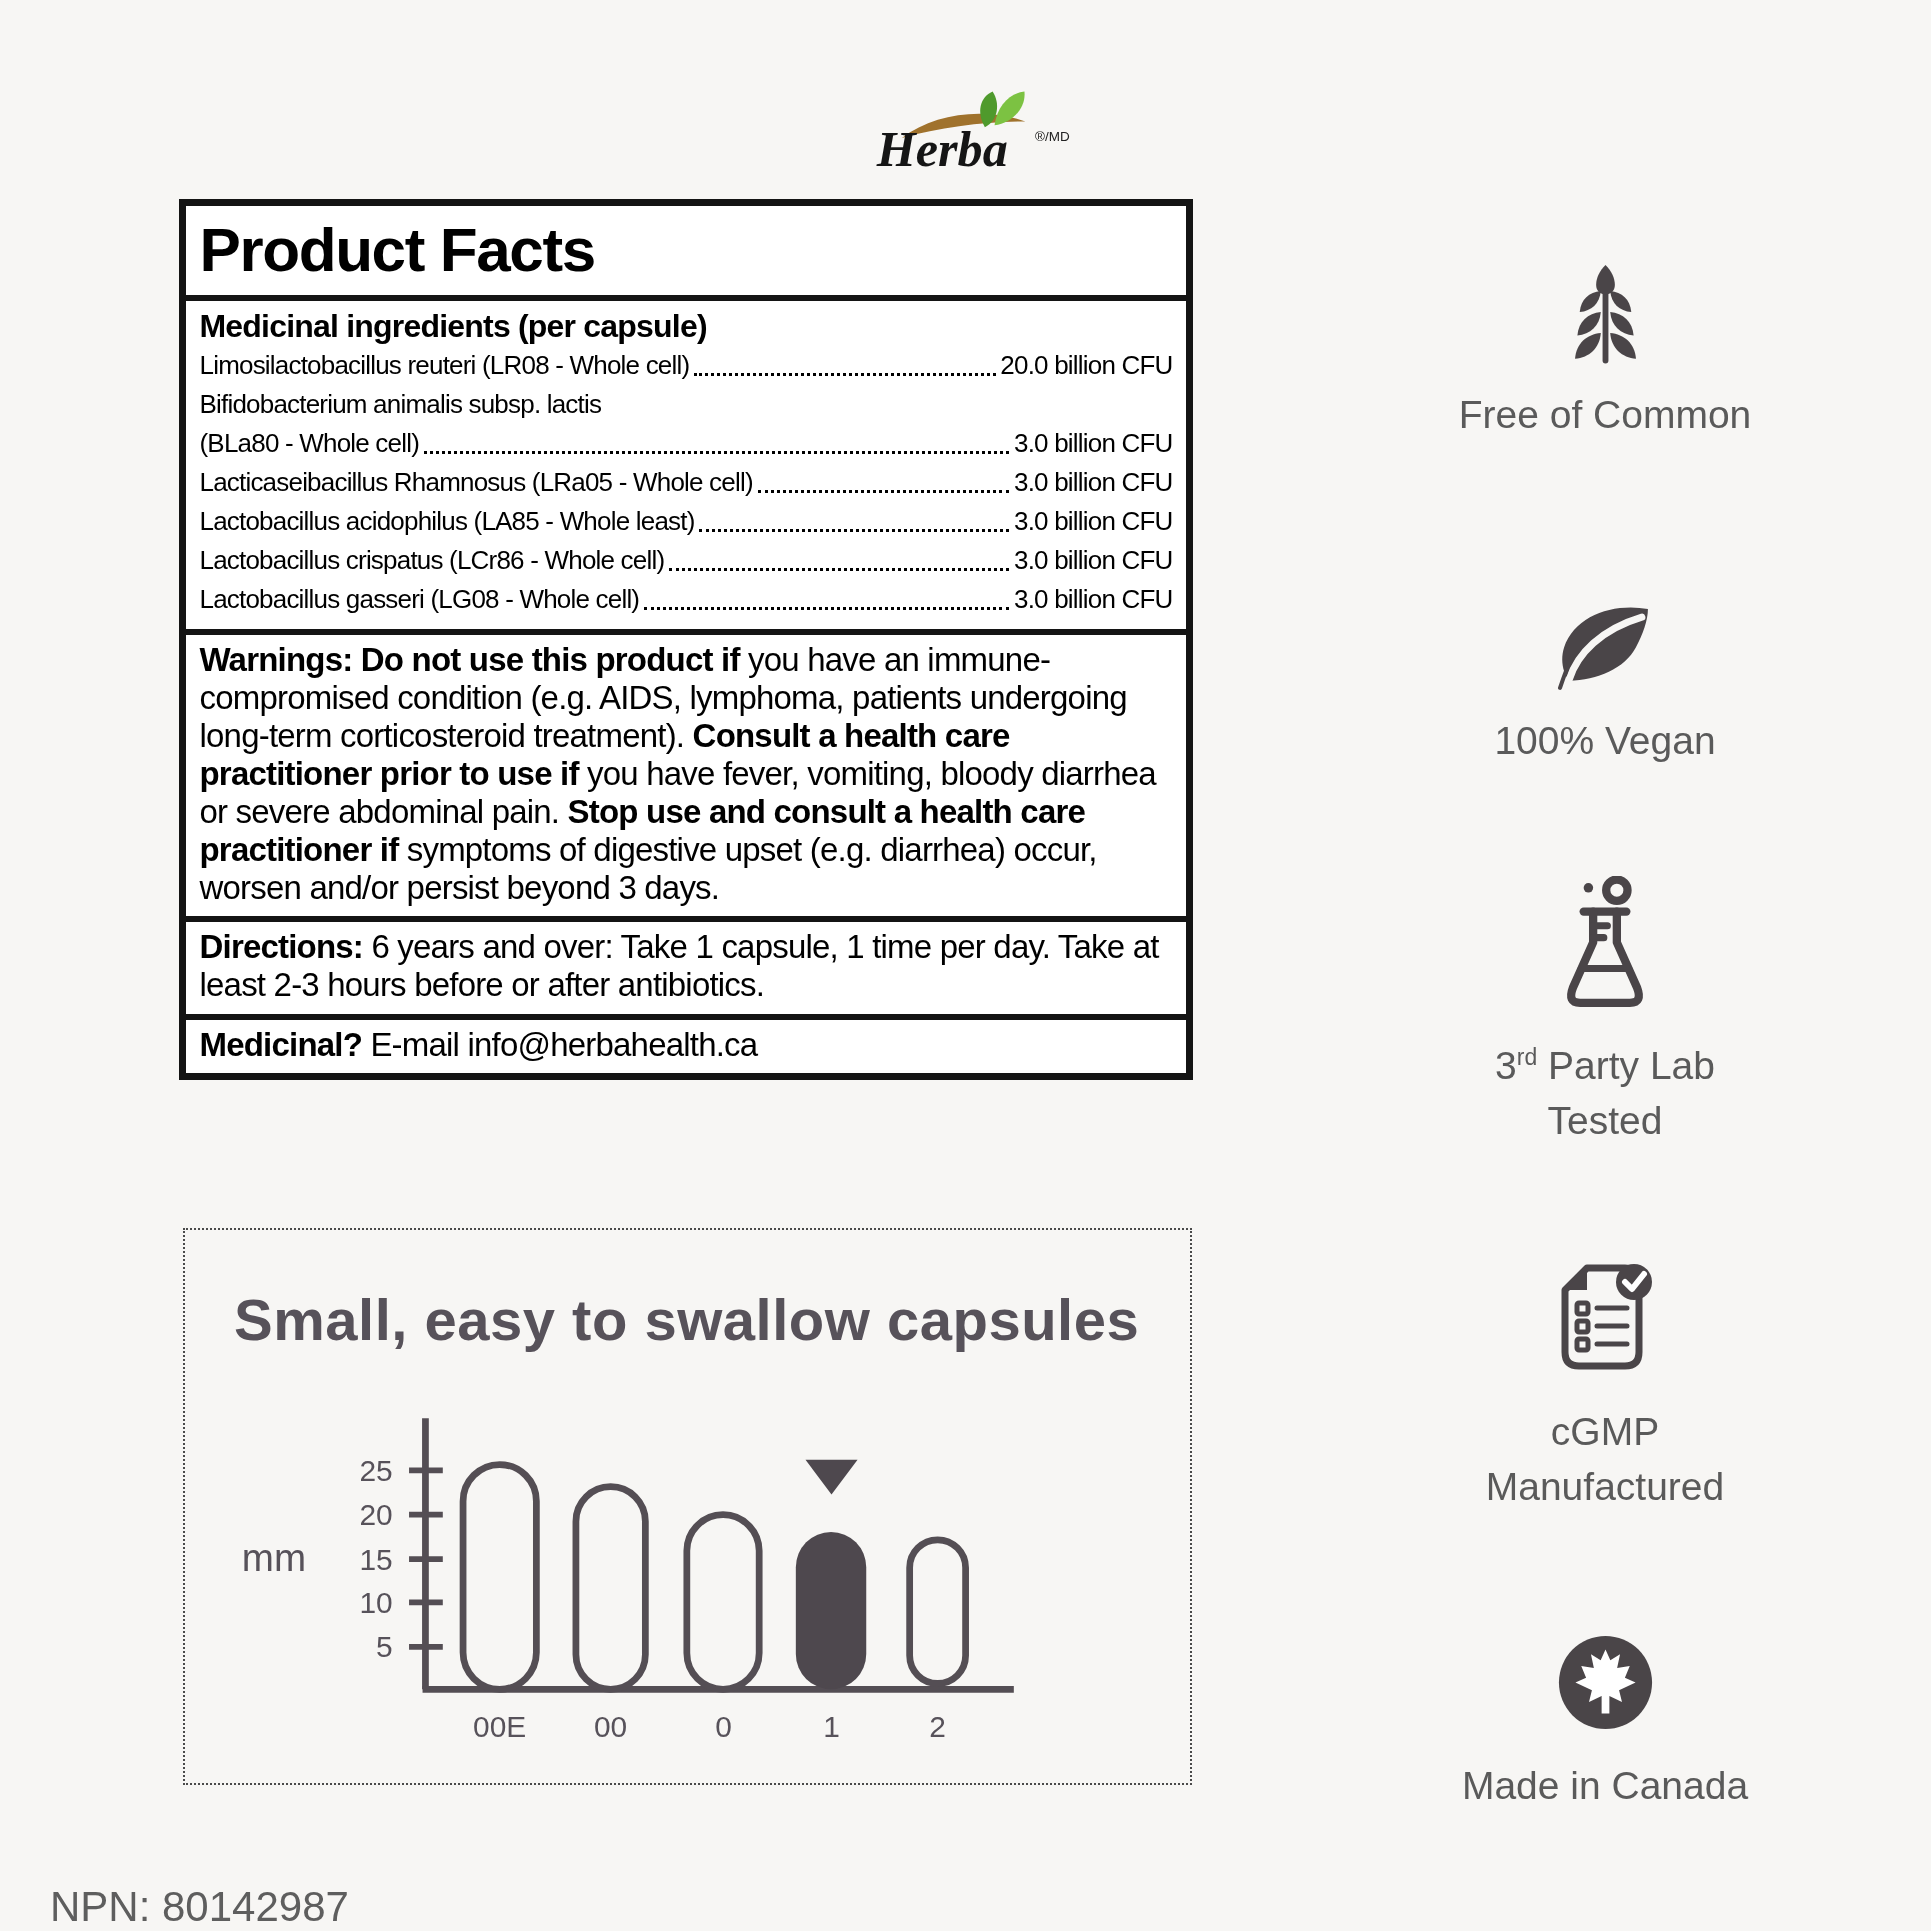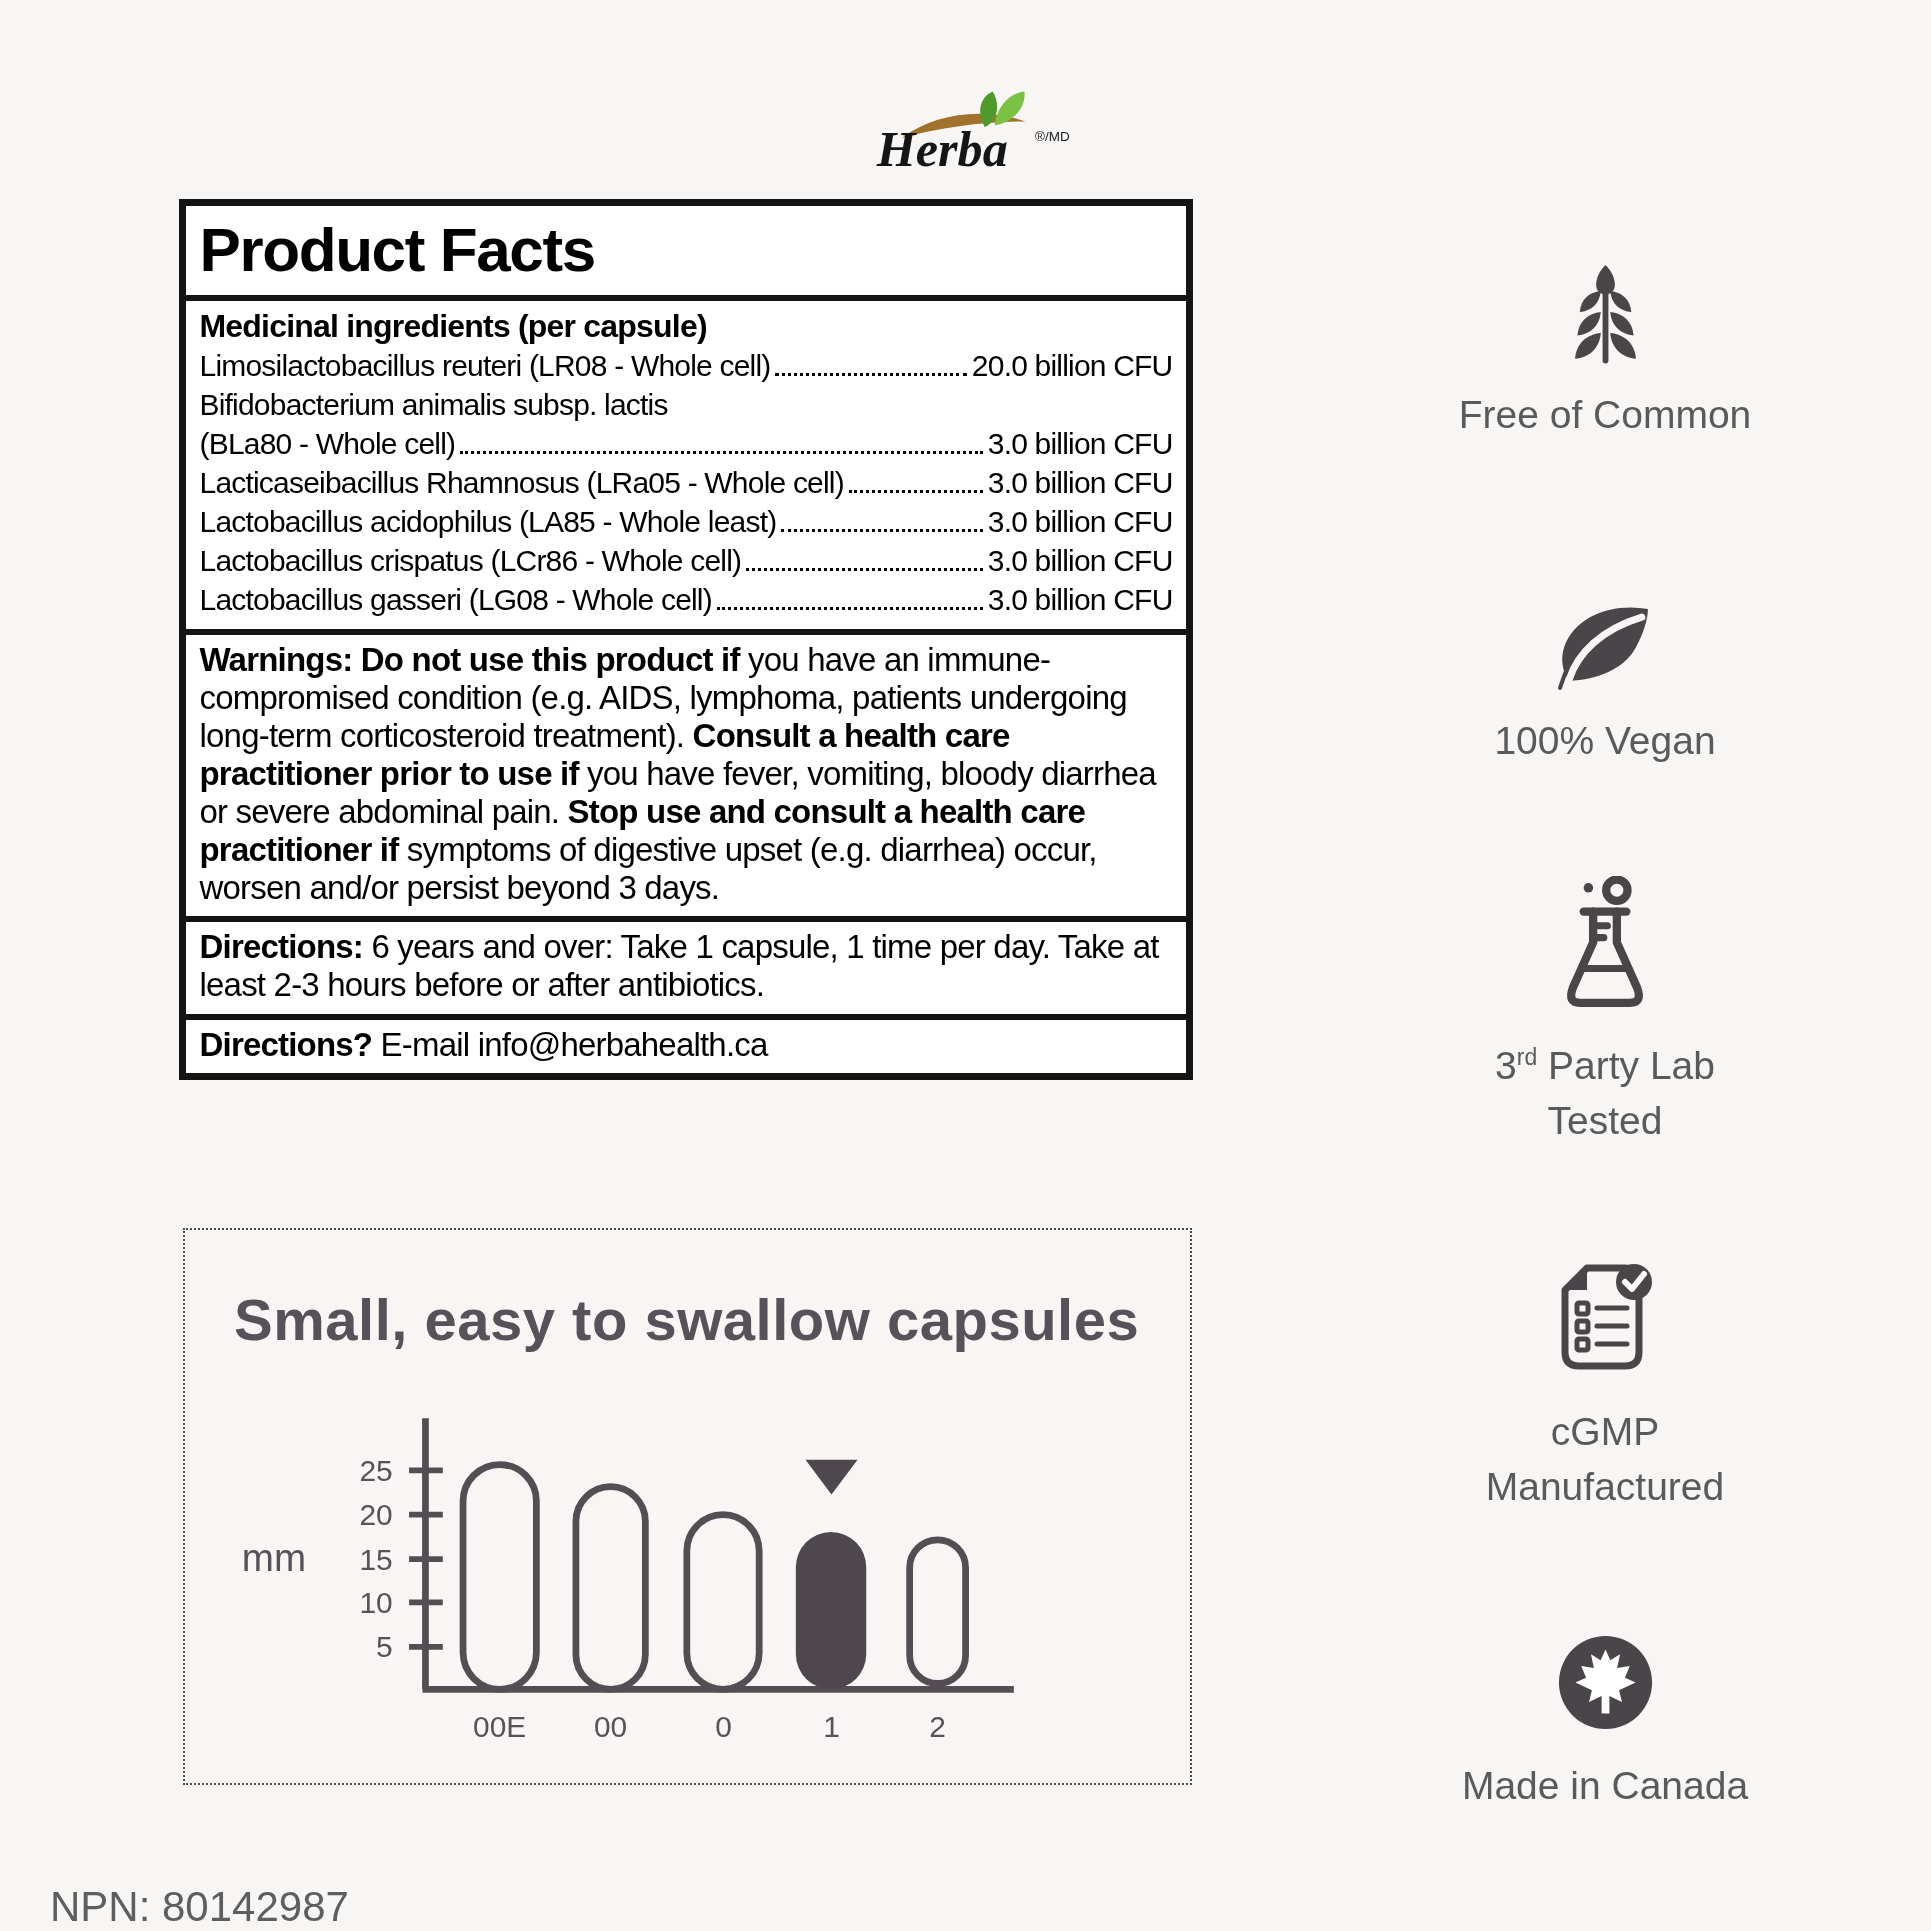--- a/index.html
+++ b/index.html
@@ -9,21 +9,21 @@
   
   .logo{position:absolute;left:865px;top:48px;width:232px;height:111px;}
 
   
   .facts{position:absolute;left:179px;top:168px;width:1014px;background:#fff;
          border:7.7px solid #141414;box-sizing:border-box;color:#000;}
   .facts .sec{border-top:6.8px solid #141414;padding:5.8px 13.5px 9.7px;}
   .facts .sec-title{border-top:none;padding:9.7px 13.5px 11.6px;border-radius:11px;}
   .facts-title{font-size:62px;font-weight:bold;letter-spacing:-1.4px;line-height:68px;}
   .ing-header{font-size:32px;font-weight:bold;letter-spacing:-0.8px;line-height:39px;}
-  .ing-row{display:flex;align-items:flex-end;font-size:30px;letter-spacing:-0.8px;
+  .ing-row{display:flex;align-items:flex-end;font-size:26px;letter-spacing:-0.8px;
            line-height:39px;white-space:nowrap;}
   .ing-row .leader{flex:1;min-width:13.5px;border-bottom:3.9px dotted #000;margin:0 4.8px 8.7px;}
   .para{font-size:33px;letter-spacing:-0.8px;line-height:38px;}
   .para b{letter-spacing:-0.8px;}
 
   
   .capsule-panel{position:absolute;left:183px;top:1197px;width:1009px;height:557px;
                  border:2.9px dotted #4a4a4a;box-sizing:border-box;}
   .capsule-heading{position:absolute;left:50px;top:53px;width:917px;font-size:58px;
                    font-weight:bold;color:#57525a;letter-spacing:0.5px;}
@@ -102,21 +102,21 @@
     <div class="sec para">
       <b>Warnings: Do not use this product if</b><span> you have an immune-compromised condition (e.g. AIDS, lymphoma, patients undergoing long-term corticosteroid treatment). </span><b>Consult a health care practitioner prior to use if</b><span> you have fever, vomiting, bloody diarrhea or severe abdominal pain. </span><b>Stop use and consult a health care practitioner if</b><span> symptoms of digestive upset (e.g. diarrhea) occur, worsen and/or persist beyond 3 days.</span>
     </div>
 
     <div class="sec para">
       <b>Directions:</b><span> 6 years and over: Take 1 capsule, 1 time per day. Take at least 2-3 hours before or after antibiotics.</span>
     </div>
 
 
     <div class="sec para">
-      <b>Directions?</b><span> E-mail info@herbahealth.ca</span>
+      <b>Medicinal?</b><span> E-mail info@herbahealth.ca</span>
     </div>
   </div>
 
   <div class="capsule-panel"></div>
   <div class="capsule-heading" style="position:absolute;left:234px;top:1255px;">Small, easy to swallow capsules</div>
 
   <svg class="chart" width="792" height="381" viewBox="0 0 820 395">
 
     <line x1="200" y1="22" x2="200" y2="303" stroke="#544e54" stroke-width="7"></line>
     <line x1="197" y1="303" x2="810" y2="303" stroke="#544e54" stroke-width="7"></line>

